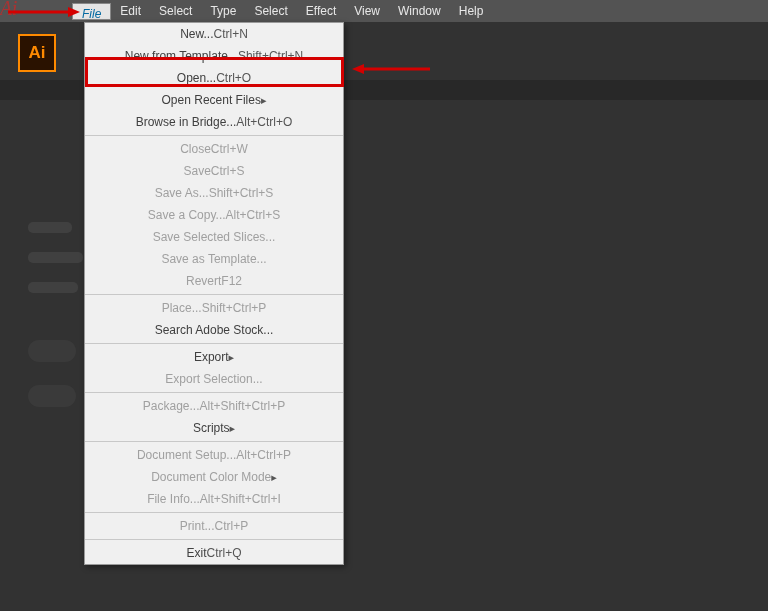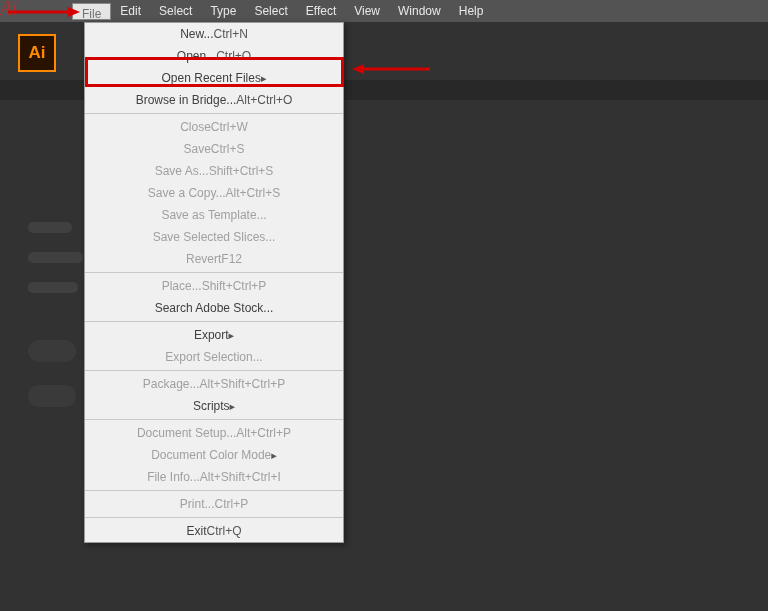--- a/index.html
+++ b/index.html
@@ -1,20 +1,20 @@
 <!DOCTYPE html>
 <html><head>
 <meta charset="utf-8">
 <style>
   html,body{margin:0;padding:0;background:#1a1a1a;font-family:"Segoe UI",Tahoma,Arial,sans-serif;font-size:12px;color:#ccc;overflow:hidden;width:768px;height:611px;}
   .wrap{position:relative;width:768px;height:611px;}
   
   .menubar{position:absolute;top:0;left:0;right:0;height:22px;background:#535353;display:flex;align-items:center;padding-left:72px;color:#e8e8e8;font-size:12px;}
   .menubar .m{padding:0 9px;height:22px;line-height:22px;cursor:default;}
-  .menubar .m.active{background:#e5e5e5;color:#737373;border:1px solid #888;height:17px;line-height:20px;box-sizing:border-box;}
+  .menubar .m.active{background:#e5e5e5;color:#0369a1;border:1px solid #888;height:17px;line-height:20px;box-sizing:border-box;font-style:italic;}
   
   .logo-txt{position:absolute;top:-3px;left:0;font-family:Georgia,serif;font-style:italic;font-size:20px;color:#a33;letter-spacing:-0.5px;}
   .menubar .dots{position:absolute;top:4px;left:54px;color:#ccc;font-size:10px;}
   
   .strip1{position:absolute;top:22px;left:0;right:0;height:58px;background:#323232;}
   .ai-logo{position:absolute;top:12px;left:18px;width:34px;height:34px;border:2px solid #ff8a00;display:flex;align-items:center;justify-content:center;color:#ff8a00;font-weight:600;font-size:17px;background:#2a1200;}
   .strip2{position:absolute;top:80px;left:0;right:0;height:20px;background:#282828;}
   .strip3{position:absolute;top:100px;left:0;right:0;bottom:0;background:#323232;}
   
   .sb{position:absolute;left:28px;width:44px;height:11px;border-radius:5px;background:#404040;}
@@ -70,20 +70,24 @@
     <div class="m">Window</div>
     <div class="m">Help</div>
   </div>
 
   <div class="dropdown" id="dropdown">
       <div class="item">
         <span class="lab">New...</span>
         <span class="sc">Ctrl+N</span>
       </div>
       <div class="item">
+        <span class="lab">New from Template...</span>
+        <span class="sc">Shift+Ctrl+N</span>
+      </div>
+      <div class="item">
         <span class="lab">Open...</span>
         <span class="sc">Ctrl+O</span>
       </div>
       <div class="item">
         <span class="lab">Open Recent Files</span>
         <span class="arrow">▸</span>
       </div>
       <div class="item">
         <span class="lab">Browse in Bridge...</span>
         <span class="sc">Alt+Ctrl+O</span>
@@ -99,24 +103,24 @@
       </div>
       <div class="item disabled">
         <span class="lab">Save As...</span>
         <span class="sc">Shift+Ctrl+S</span>
       </div>
       <div class="item disabled">
         <span class="lab">Save a Copy...</span>
         <span class="sc">Alt+Ctrl+S</span>
       </div>
       <div class="item disabled">
-        <span class="lab">Save as Template...</span>
+        <span class="lab">Save Selected Slices...</span>
       </div>
       <div class="item disabled">
-        <span class="lab">Save Selected Slices...</span>
+        <span class="lab">Save as Template...</span>
       </div>
       <div class="item disabled">
         <span class="lab">Revert</span>
         <span class="sc">F12</span>
       </div>
       <div class="sep"></div>
       <div class="item disabled">
         <span class="lab">Place...</span>
         <span class="sc">Shift+Ctrl+P</span>
       </div>

